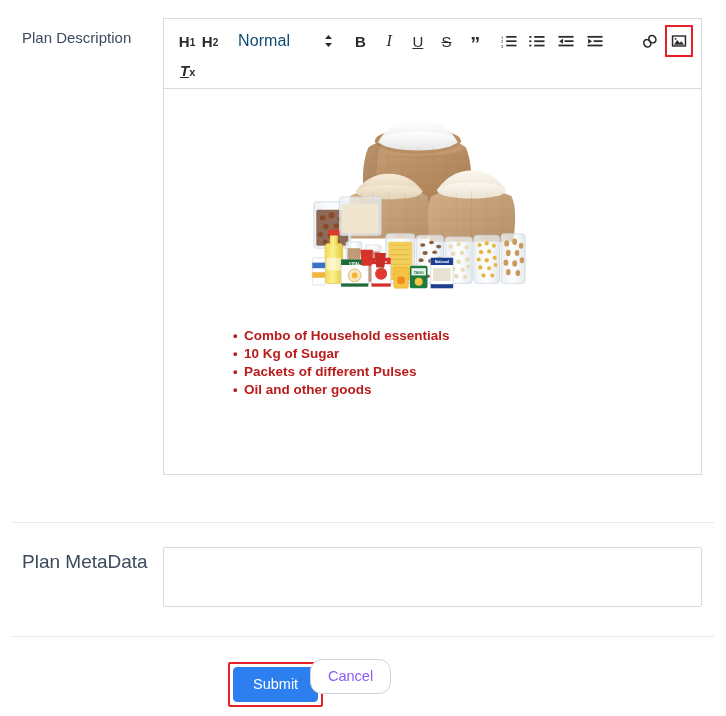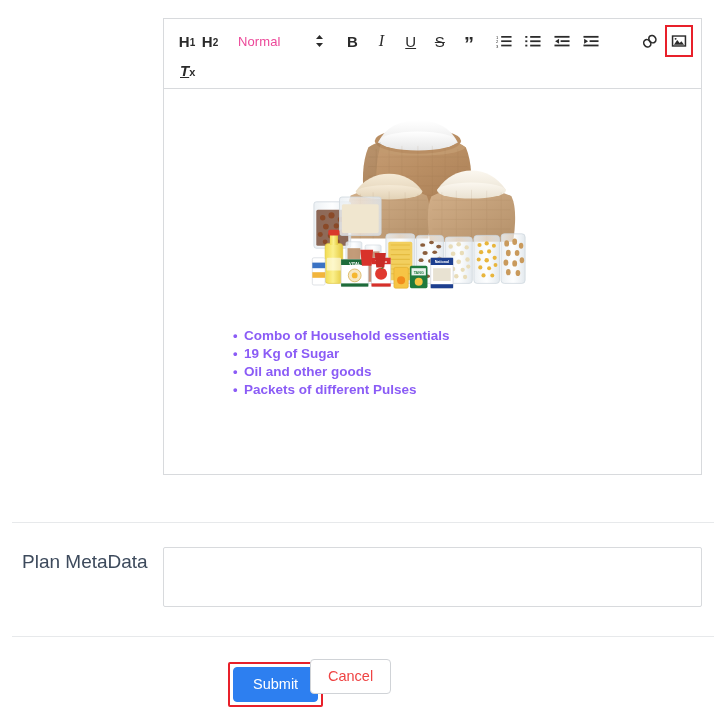--- a/index.html
+++ b/index.html
@@ -38,39 +38,39 @@
   .h-btn sub { font-size:10px; font-weight:700; vertical-align:baseline; position:relative; top:2px; }
   .gap-sm { width:16px; }
   .gap-lg { width:30px; }
   .gap-xl { width:46px; }
 
   .picker {
     display:inline-flex; align-items:center; cursor:pointer;
     margin-left:16px;
   }
   .picker-label {
-    font-size:13px; color:#ec4899; letter-spacing:.1px;
+    font-size:16px; color:#0c4a6e; letter-spacing:.1px;
   }
   .picker-chev { margin-left:34px; display:flex; flex-direction:column; line-height:0; color:#2b2b2b; }
 
   .tx-btn { font-size:15px; font-style:italic; font-weight:600; padding:0 4px; }
   .tx-btn .x { font-size:11px; font-style:normal; font-weight:700; position:relative; top:2px; }
 
   .hl-box { outline:2px solid #e8202a; outline-offset:1px; }
 
   
   .content {
     position:relative; width:100%; height:385px; overflow:hidden;
     padding:10px 14px;
   }
   .product-wrap { width:100%; text-align:center; padding-top:2px; }
   .product-img { display:inline-block; width:245px; height:200px; margin-left:-42px; }
   .bullets {
     margin:22px 0 0 0; padding:0 0 0 56px; list-style:none;
-    color:#8b5cf6; font-size:13.5px; font-weight:700; line-height:17.5px;
+    color:#b91c1c; font-size:13.5px; font-weight:700; line-height:17.5px;
   }
   .bullets li { position:relative; padding-left:10px; margin-bottom:0.5px; }
   .bullets li:before {
     content:"\2022"; position:absolute; left:-1px; top:0; font-size:13px;
   }
 
   .helper {
     position:absolute; left:163px; top:482px; width:560px;
     font-size:13.5px; color:#7a8794; line-height:18px;
   }
@@ -98,30 +98,31 @@
     position:absolute; left:228px; top:6px; padding:3px;
     border:2px solid #e8202a; border-radius:2px; line-height:0;
   }
   .btn-submit {
     display:inline-block; padding:8px 19px; background:#2d7ff0; color:#fff;
     border:1px solid #2d7ff0; border-radius:4px; font-size:14.5px;
     font-family:"Liberation Sans", sans-serif; cursor:pointer; line-height:1.15;
   }
   .btn-cancel {
     position:absolute; left:310px; top:3px;
-    display:inline-block; padding:8px 17px; background:#fff; color:#ef4444;
-    border:1px solid #d0d3d7; border-radius:4px; font-size:14.5px;
+    display:inline-block; padding:8px 17px; background:#fff; color:#8b5cf6;
+    border:1px solid #d0d3d7; border-radius:12px; font-size:14.5px;
     font-family:"Liberation Sans", sans-serif; cursor:pointer; line-height:1.15;
   }
 </style>
 </head>
 <body>
 
 <div class="page">
 
+  <div class="label-desc">Plan Description</div>
 
   <div class="editor">
 
     <div class="toolbar">
       <div class="tb-row">
         <button class="tb-btn h-btn">
             <span>H</span>
             <sub>1</sub>
           </button>
         <button class="tb-btn h-btn">
@@ -428,23 +429,23 @@
 
             <rect x="26" y="196" width="16" height="34" rx="2" fill="#ffffff" stroke="#ccd2d7" stroke-width=".8"></rect>
             <rect x="26" y="202" width="16" height="7" fill="#3b73c4"></rect>
             <rect x="26" y="214" width="16" height="7" fill="#f2b53c"></rect>
           </g>
         </svg>
       </div>
 
       <ul class="bullets">
         <li>Combo of Household essentials</li>
-        <li>19 Kg of Sugar</li>
+        <li>10 Kg of Sugar</li>
+        <li>Packets of different Pulses</li>
         <li>Oil and other goods</li>
-        <li>Packets of different Pulses</li>
       </ul>
     </div>
   </div>
 
 
   <div class="divider div-1"></div>
 
   <div class="label-meta">Plan MetaData</div>
   <textarea class="meta-input" placeholder="" style=""></textarea>
 

